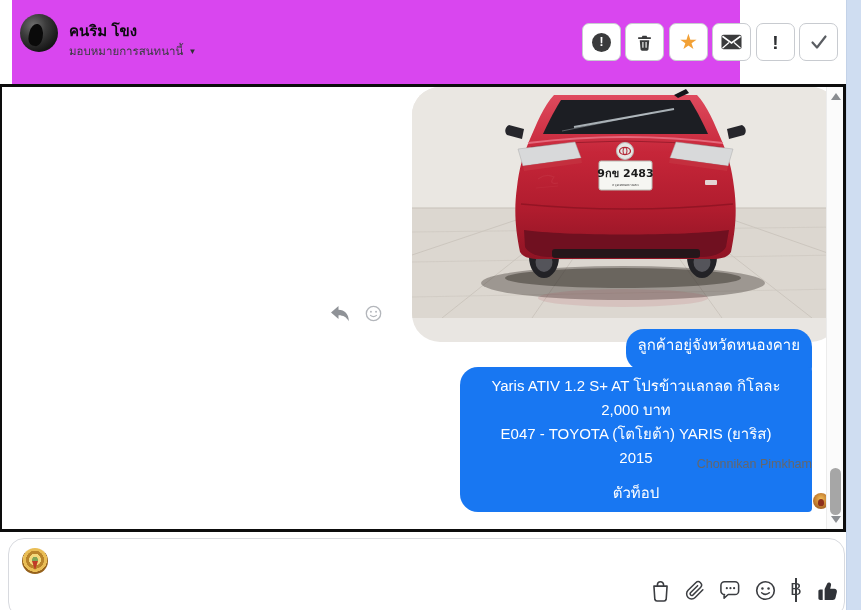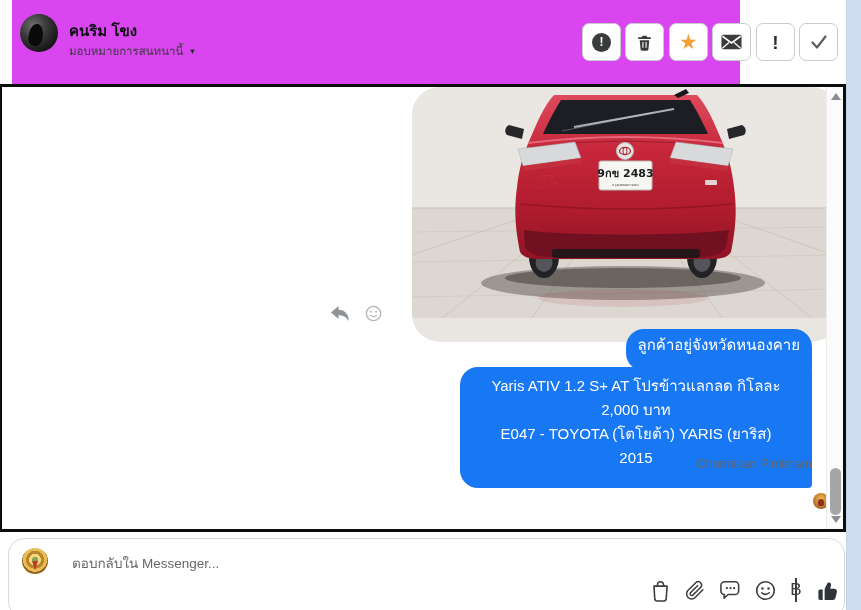--- a/index.html
+++ b/index.html
@@ -218,35 +218,35 @@
       </svg>
     </span>
   </div>
 
   <div class="bubble bubble-1">ลูกค้าอยู่จังหวัดหนองคาย</div>
 
   <div class="bubble bubble-2">
     <span class="bline">Yaris ATIV 1.2 S+ AT โปรข้าวแลกลด กิโลละ 2,000 บาท</span>
     <span class="bline">E047 - TOYOTA (โตโยต้า) YARIS (ยาริส) 2015</span>
     <span class="bgap"></span>
+    <span class="bline">ตัวท็อป</span>
   </div>
 
   <div class="sender-name">Chonnikan Pimkham</div>
 
   <div class="reaction"></div>
 
   <div class="chat-scrollbar">
     <div class="sb-up"></div>
     <div class="sb-thumb"></div>
     <div class="sb-down"></div>
   </div>
 
   <div class="composer-box"></div>
   <div class="c-avatar"></div>
-  <input class="c-input" type="text" placeholder="ตอบกลับใน Messenger..." style="">
 
   <div class="composer-icons">
     <span class="c-icon">
       <svg width="21" height="23" viewBox="0 0 24 26">
         <path d="M4.5,8 h15 l-1,15 a2.5,2.5 0 0 1 -2.5,2 h-8 a2.5,2.5 0 0 1 -2.5,-2 Z" fill="none" stroke="#3b3d41" stroke-width="1.8" stroke-linejoin="round"></path>
         <path d="M8.5,8 V6.5 a3.5,3.5 0 0 1 7,0 V8" fill="none" stroke="#3b3d41" stroke-width="1.8"></path>
       </svg>
     </span>
     <span class="c-icon">
       <svg width="20" height="21" viewBox="0 0 24 24">

